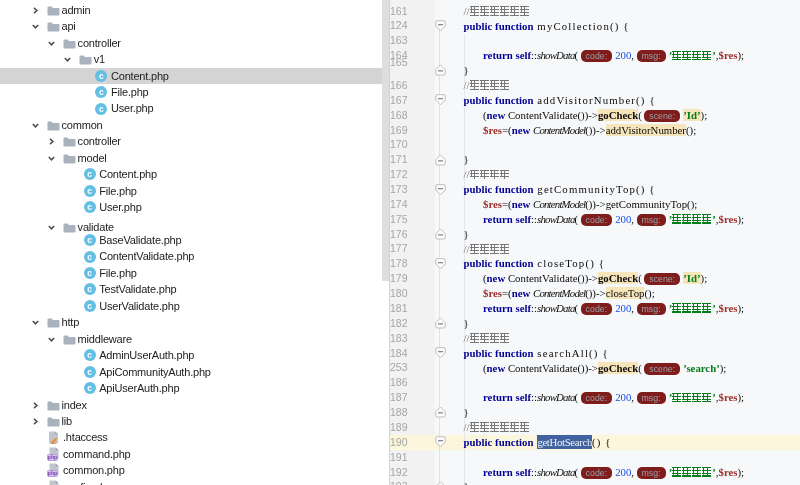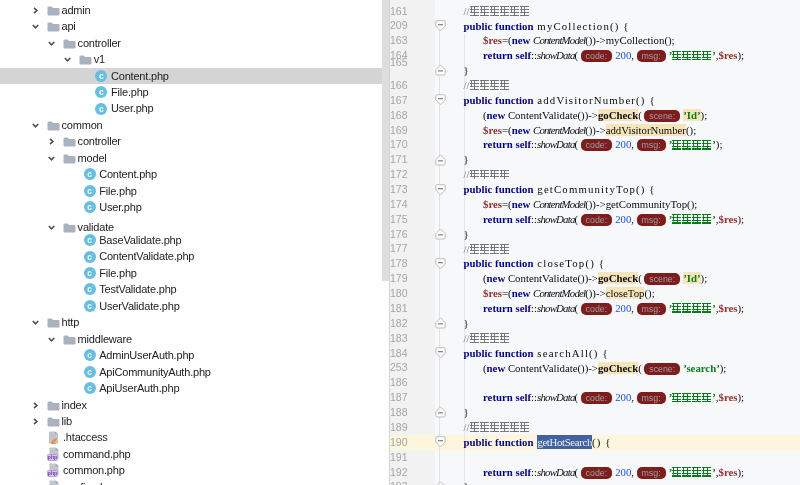--- a/index.html
+++ b/index.html
@@ -243,21 +243,21 @@
       </div>
 </div>
 <div id="thumb"></div>
 <div id="split"></div>
 <div id="gutter"></div>
 <div id="code"></div>
 <div style="position:absolute;left:390px;top:434.8px;width:410px;height:14.87px;background:#fcf6dd;"></div>
 <div style="position:absolute;left:439px;top:30px;width:1px;height:455px;background:#e2e2e2;"></div>
 <div style="position:absolute;left:464px;top:34px;width:1px;height:451px;background:#e4e6ea;"></div>
 <div class="lnum" style="top:4.5px;">161</div>
-<div class="lnum" style="top:19.4px;">209</div>
+<div class="lnum" style="top:19.4px;">124</div>
 <div class="lnum" style="top:34.2px;">163</div>
 <div class="lnum" style="top:49.1px;">164</div>
 <div class="lnum" style="top:56px;">165</div>
 <div class="lnum" style="top:78.8px;">166</div>
 <div class="lnum" style="top:93.7px;">167</div>
 <div class="lnum" style="top:108.6px;">168</div>
 <div class="lnum" style="top:123.5px;">169</div>
 <div class="lnum" style="top:138.3px;">170</div>
 <div class="lnum" style="top:153.2px;">171</div>
 <div class="lnum" style="top:168.1px;">172</div>
@@ -325,28 +325,26 @@
 <div class="fm" style="top:406.3px;"><svg width="11" height="12" viewBox="0 0 11 12">
         <path d="M5.5 0.9 L10.2 5.7 V9.8 Q10.2 11 9 11 H2 Q0.8 11 0.8 9.8 V5.7 Z" fill="#fdfdfe" stroke="#bdbdbd" stroke-width="1"></path>
         <rect x="3" y="6.2" width="5" height="1.3" fill="#8a8a8a"></rect>
       </svg></div>
 <div class="fm" style="top:480.6px;"><svg width="11" height="12" viewBox="0 0 11 12">
         <path d="M5.5 0.9 L10.2 5.7 V9.8 Q10.2 11 9 11 H2 Q0.8 11 0.8 9.8 V5.7 Z" fill="#fdfdfe" stroke="#bdbdbd" stroke-width="1"></path>
         <rect x="3" y="6.2" width="5" height="1.3" fill="#8a8a8a"></rect>
       </svg></div>
 <div class="cl" style="left:463.6px;top:3.6px;"><span class="cm">//<i class="cj"></i><i class="cj"></i><i class="cj"></i><i class="cj"></i><i class="cj"></i><i class="cj"></i></span></div>
 <div class="cl" style="left:463.6px;top:18.5px;"><b class="k">public</b> <b class="k">function</b><span class="m"> myCollection() {</span></div>
-<div class="cl" style="left:483.0px;top:33.3px;"><b class="v">$res</b>=(<b class="k">new</b> <span class="it">ContentModel</span>())-&gt;myCollection();</div>
 <div class="cl" style="left:483.0px;top:48.2px;"><b class="k">return</b> <b class="k">self</b>::<span class="it">showData</span>(<span class="hint">code:</span><span class="num">200</span>,<span class="hint">msg:</span><b class="s">’<i class="cj"></i><i class="cj"></i><i class="cj"></i><i class="cj"></i>’</b>,<b class="v">$res</b>);</div>
 <div class="cl" style="left:463.6px;top:63.1px;">}</div>
 <div class="cl" style="left:463.6px;top:77.9px;"><span class="cm">//<i class="cj"></i><i class="cj"></i><i class="cj"></i><i class="cj"></i></span></div>
 <div class="cl" style="left:463.6px;top:92.8px;"><b class="k">public</b> <b class="k">function</b><span class="m"> addVisitorNumber() {</span></div>
 <div class="cl" style="left:483.0px;top:107.7px;">(<b class="k">new</b> ContentValidate())-&gt;<span class="hl"><b>goCheck</b></span>(<span class="hint">scene:</span><span class="hl"><b class="s">’Id’</b></span>);</div>
 <div class="cl" style="left:483.0px;top:122.6px;"><b class="v">$res</b>=(<b class="k">new</b> <span class="it">ContentModel</span>())-&gt;<span class="hl">addVisitorNumber</span>();</div>
-<div class="cl" style="left:483.0px;top:137.4px;"><b class="k">return</b> <b class="k">self</b>::<span class="it">showData</span>(<span class="hint">code:</span><span class="num">200</span>,<span class="hint">msg:</span><b class="s">’<i class="cj"></i><i class="cj"></i><i class="cj"></i><i class="cj"></i>’</b>);</div>
 <div class="cl" style="left:463.6px;top:152.3px;">}</div>
 <div class="cl" style="left:463.6px;top:167.2px;"><span class="cm">//<i class="cj"></i><i class="cj"></i><i class="cj"></i><i class="cj"></i></span></div>
 <div class="cl" style="left:463.6px;top:182.0px;"><b class="k">public</b> <b class="k">function</b><span class="m"> getCommunityTop() {</span></div>
 <div class="cl" style="left:483.0px;top:196.9px;"><b class="v">$res</b>=(<b class="k">new</b> <span class="it">ContentModel</span>())-&gt;getCommunityTop();</div>
 <div class="cl" style="left:483.0px;top:211.8px;"><b class="k">return</b> <b class="k">self</b>::<span class="it">showData</span>(<span class="hint">code:</span><span class="num">200</span>,<span class="hint">msg:</span><b class="s">’<i class="cj"></i><i class="cj"></i><i class="cj"></i><i class="cj"></i>’</b>,<b class="v">$res</b>);</div>
 <div class="cl" style="left:463.6px;top:226.6px;">}</div>
 <div class="cl" style="left:463.6px;top:241.5px;"><span class="cm">//<i class="cj"></i><i class="cj"></i><i class="cj"></i><i class="cj"></i></span></div>
 <div class="cl" style="left:463.6px;top:256.4px;"><b class="k">public</b> <b class="k">function</b><span class="m"> closeTop() {</span></div>
 <div class="cl" style="left:483.0px;top:271.3px;">(<b class="k">new</b> ContentValidate())-&gt;<span class="hl"><b>goCheck</b></span>(<span class="hint">scene:</span><span class="hl"><b class="s">’Id’</b></span>);</div>
 <div class="cl" style="left:483.0px;top:286.1px;"><b class="v">$res</b>=(<b class="k">new</b> <span class="it">ContentModel</span>())-&gt;<span class="hl">closeTop</span>();</div>

